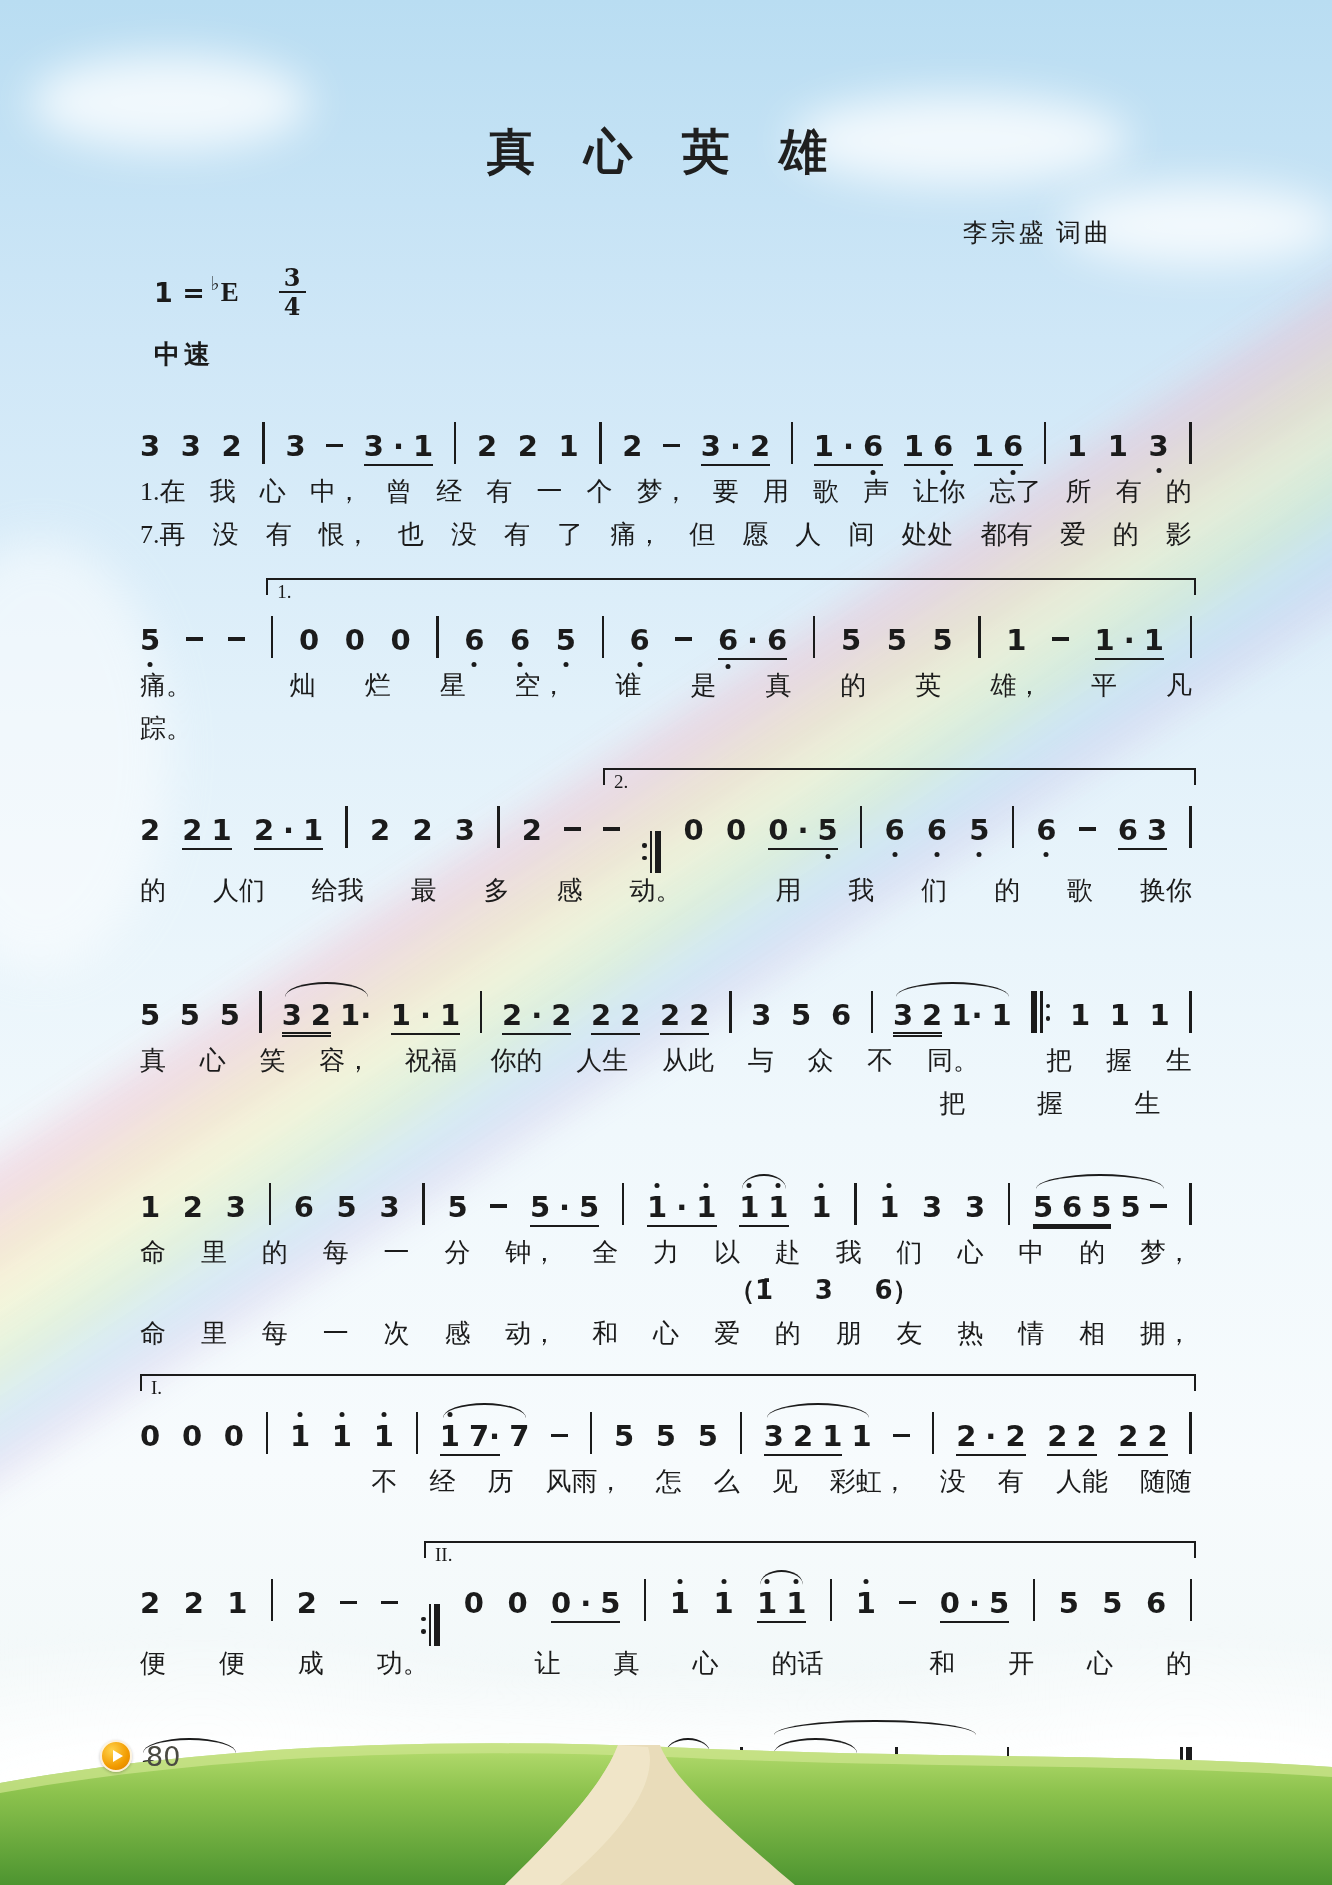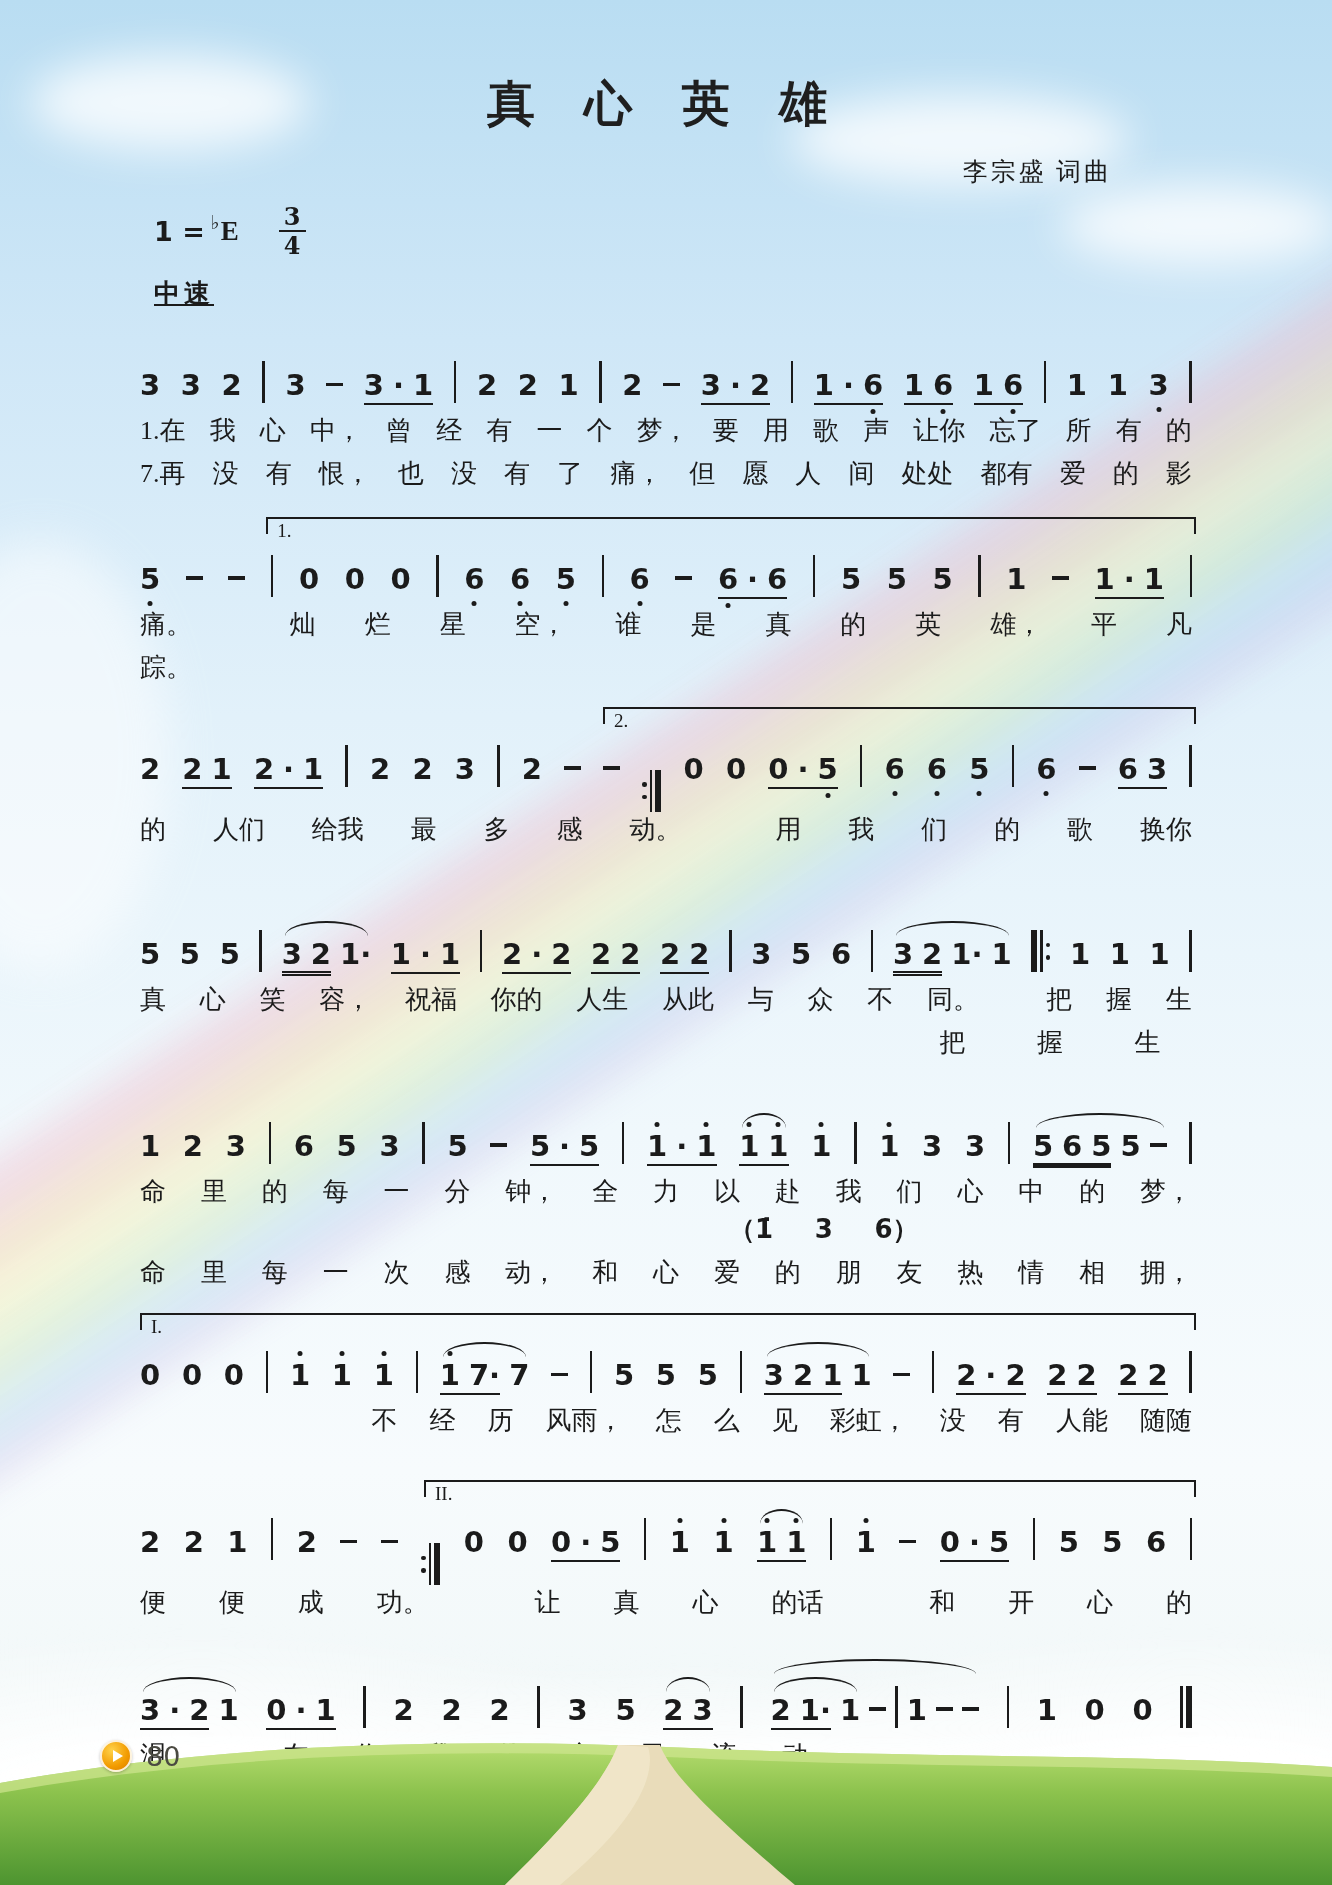--- a/index.html
+++ b/index.html
@@ -13,34 +13,34 @@
           rgba(168,208,238,.45) 79%,rgba(195,182,226,.35) 91%,rgba(195,182,226,0) 100%);}
   .cloud{position:absolute;background:rgba(255,255,255,.78);border-radius:50%;filter:blur(22px);pointer-events:none;}
   .c1{left:790px;top:95px;width:340px;height:90px;}
   .c2{left:1060px;top:185px;width:280px;height:80px;}
   .c3{left:30px;top:55px;width:280px;height:95px;}
   .c4{left:-90px;top:540px;width:260px;height:430px;opacity:.65;}
   .cloudband{position:absolute;left:-60px;right:-60px;top:1540px;height:300px;filter:blur(10px);pointer-events:none;
         background:radial-gradient(60% 100% at 18% 100%,#fff 30%,rgba(255,255,255,0) 70%),
                    radial-gradient(50% 90% at 52% 100%,#fff 28%,rgba(255,255,255,0) 66%),
                    radial-gradient(55% 100% at 86% 100%,#fff 30%,rgba(255,255,255,0) 70%);}
-  .content{position:relative;margin:0 140px;width:1052px;padding-top:72px;color:#1b1b1b;}
+  .content{position:relative;margin:0 140px;width:1052px;padding-top:120px;color:#1b1b1b;}
   .title{margin:0;text-align:center;font:700 48px "Liberation Sans","DejaVu Sans",sans-serif;
          letter-spacing:18px;color:#1f1f1f;}
-  .credit{margin-top:19px;text-align:right;padding-right:80px;
+  .credit{margin-top:32px;text-align:right;padding-right:80px;
           font:400 25px "Liberation Serif","DejaVu Serif",serif;letter-spacing:3px;}
   .keyrow{margin-top:16px;padding-left:14px;display:flex;align-items:center;
           font:700 27px "DejaVu Sans","Liberation Sans",sans-serif;}
   .flat{font-size:19px;position:relative;top:-9px;margin:0 1px 0 6px;}
   .keynote{font-family:"Liberation Serif","DejaVu Serif",serif;font-weight:600;}
   .frac{display:inline-flex;flex-direction:column;align-items:center;margin-left:40px;
         font:700 24px "DejaVu Serif","Liberation Serif",serif;line-height:1.05;}
   .frac .num{border-bottom:2.5px solid #1b1b1b;padding:0 5px 1px;}
   .frac .den{padding:1px 5px 0;}
-  .tempo{margin-top:18px;padding-left:14px;font:600 26px "Liberation Sans","DejaVu Sans",sans-serif;letter-spacing:4px;text-decoration:underline;}
+  .tempo{margin-top:18px;padding-left:14px;font:600 26px "Liberation Sans","DejaVu Sans",sans-serif;letter-spacing:4px;}
   #systems{margin-top:12px;}
   .system{position:relative;padding-top:30px;}
   #systems .system:nth-child(1){margin-bottom:26px;}
   #systems .system:nth-child(2){margin-bottom:22px;}
   #systems .system:nth-child(3){margin-bottom:46px;}
   #systems .system:nth-child(4){margin-bottom:24px;}
   #systems .system:nth-child(5){margin-bottom:24px;}
   #systems .system:nth-child(6){margin-bottom:42px;}
   #systems .system:nth-child(7){margin-bottom:28px;}
   #systems .system:nth-child(8){margin-bottom:0;}

